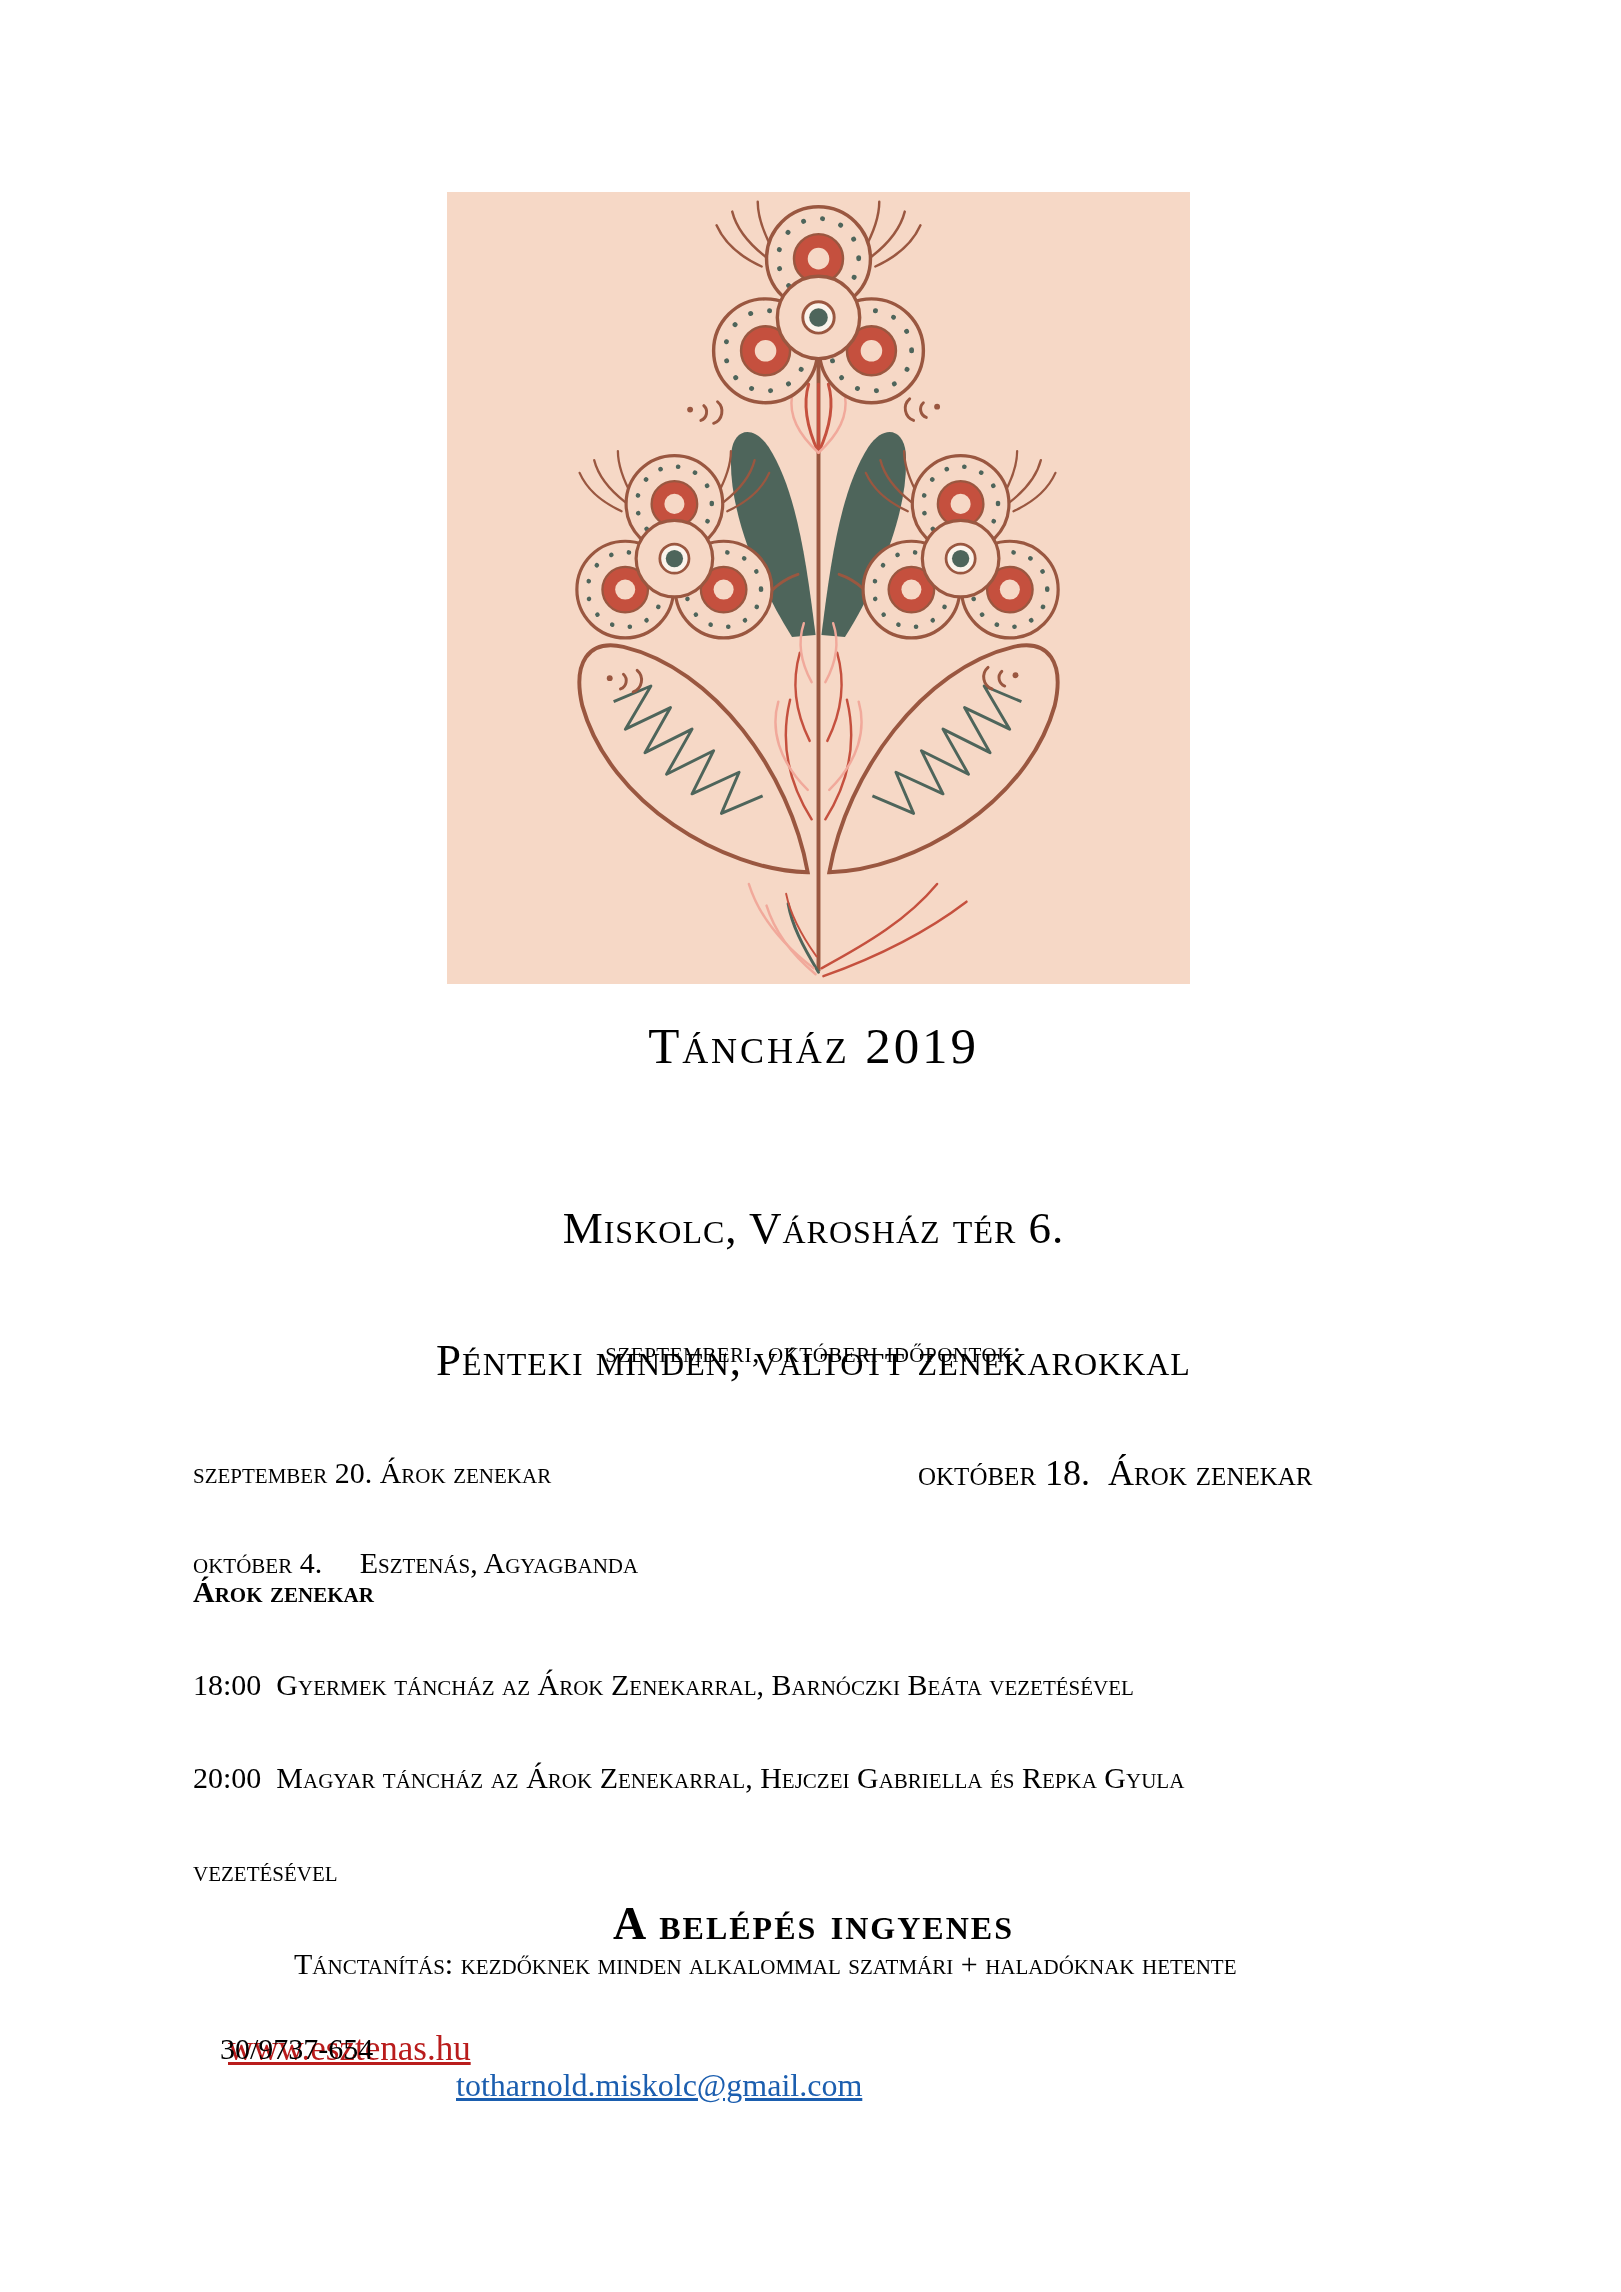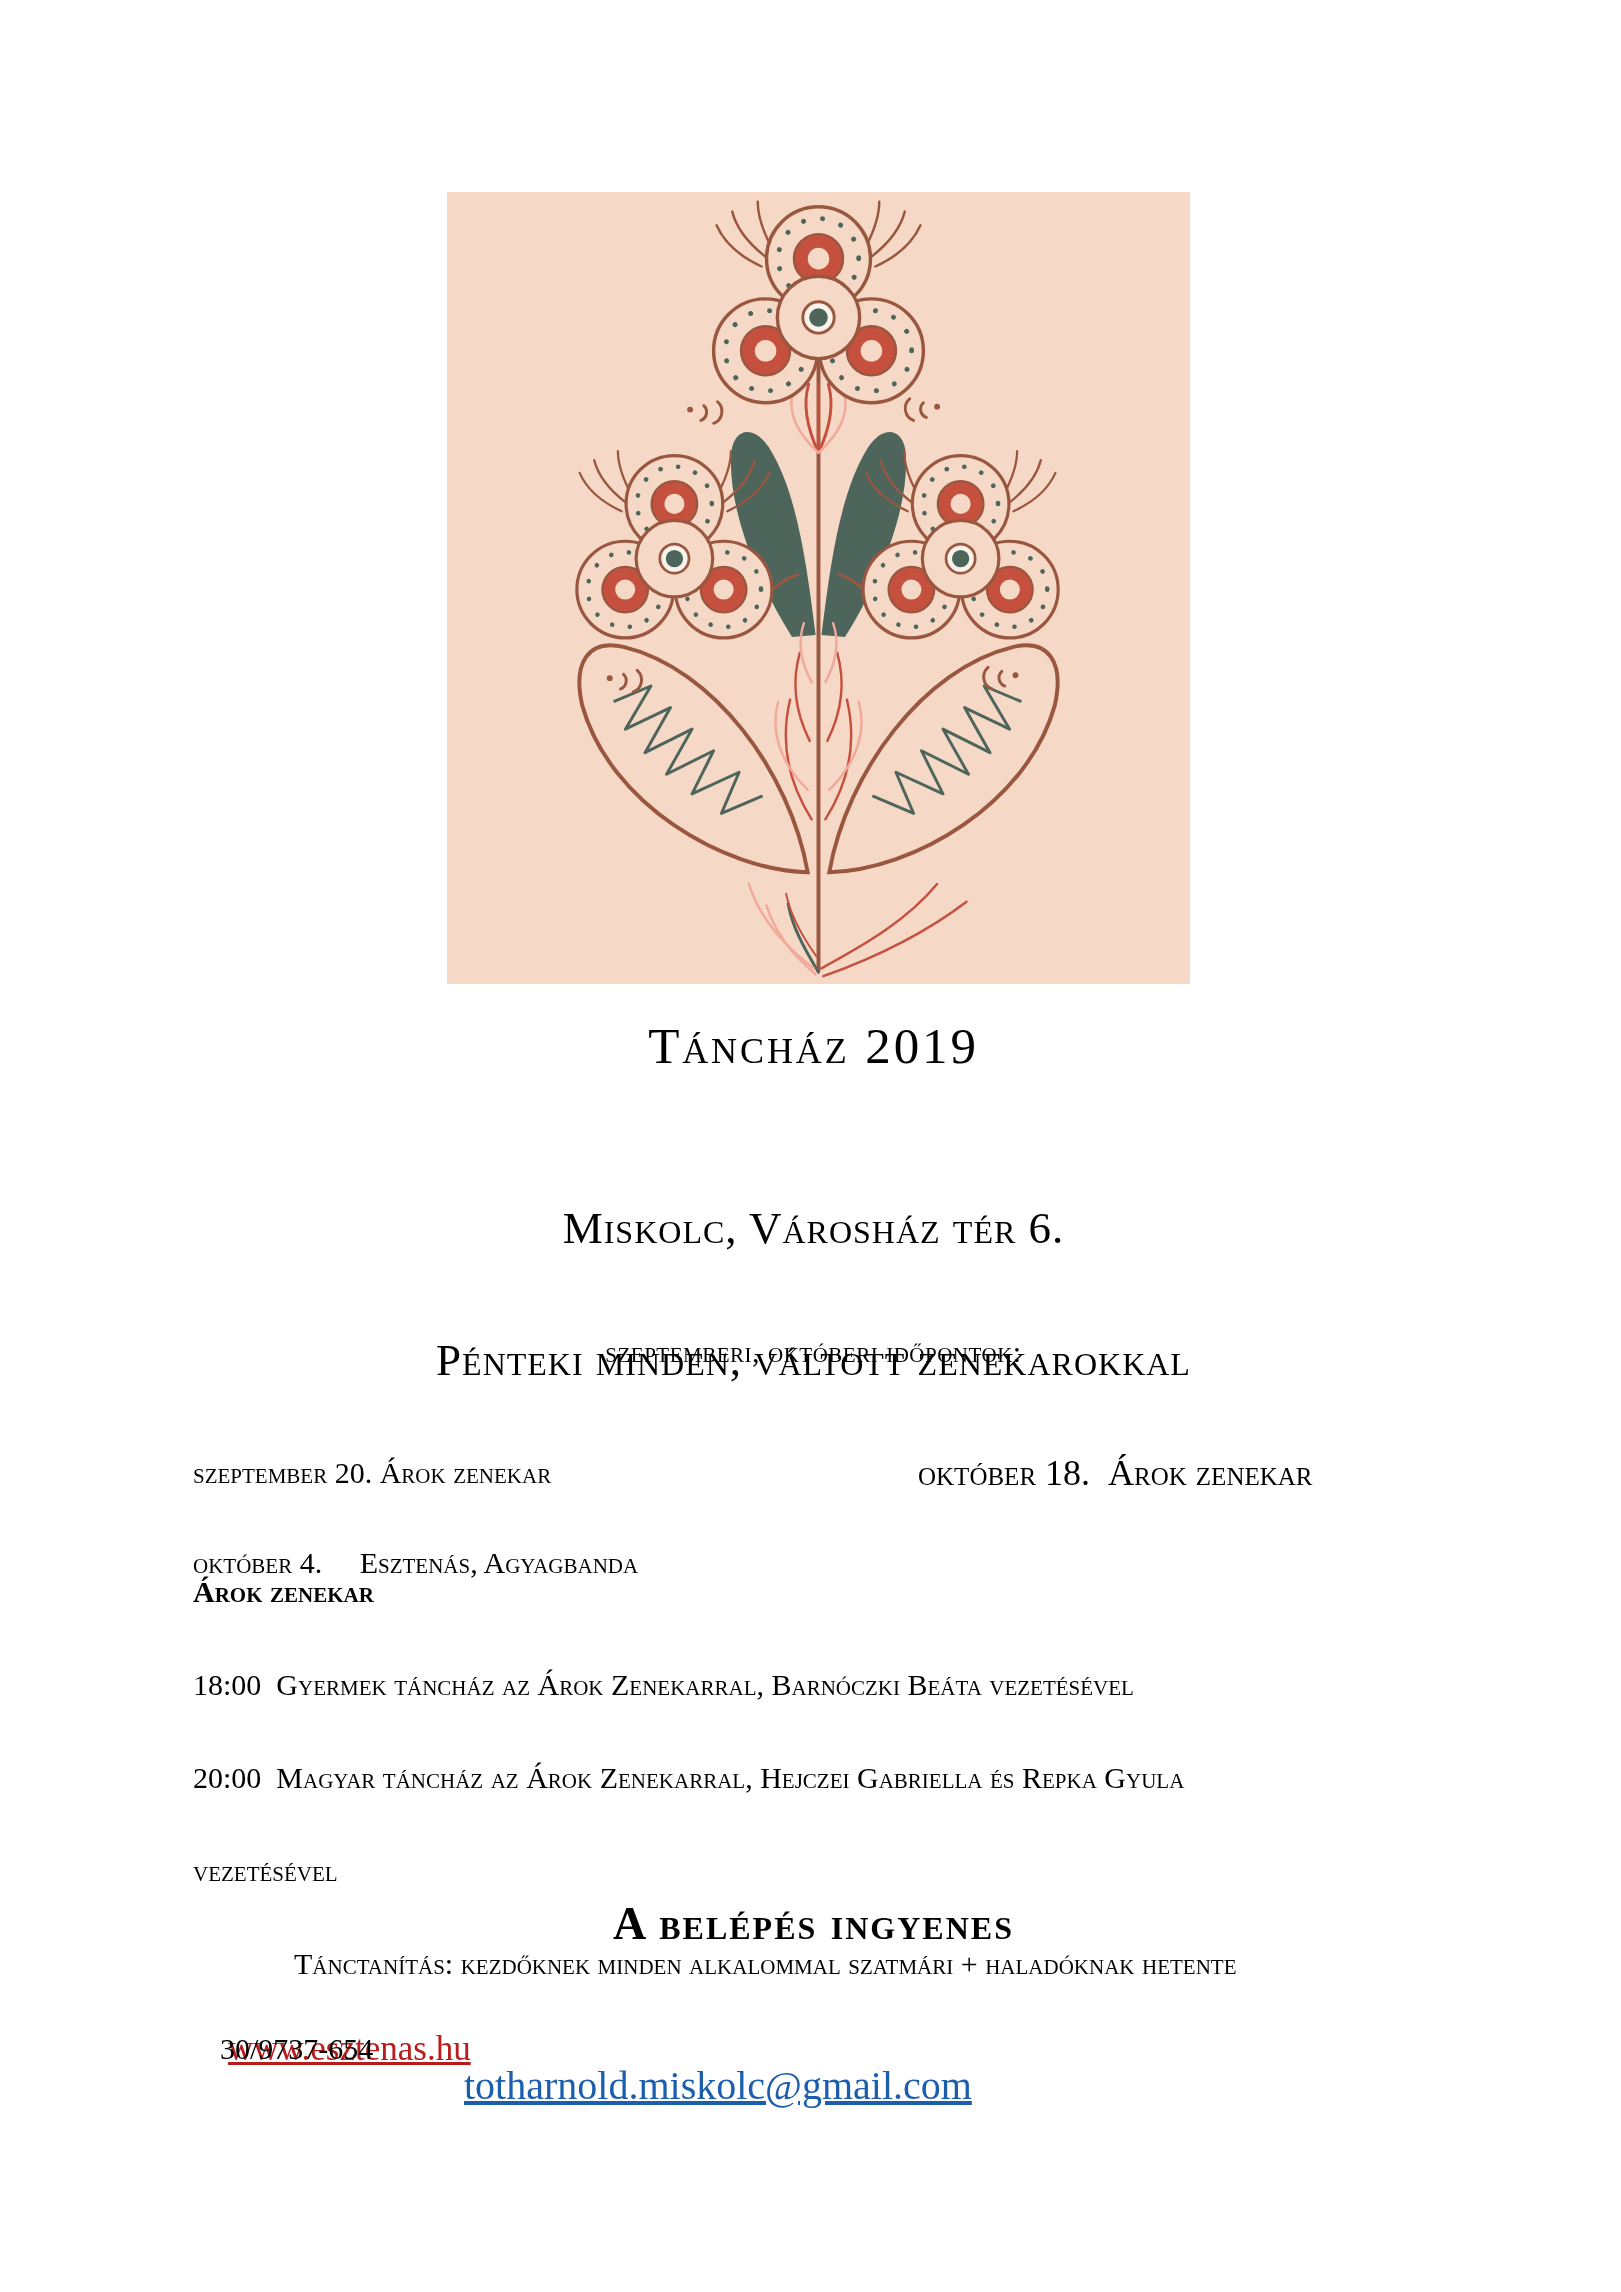--- a/index.html
+++ b/index.html
@@ -16,21 +16,21 @@
   .dates-header { top:1337px; font-size:30px; line-height:30px; letter-spacing:0.5px; }
   .sched-left  { left:193px; top:1398px; font-size:30px; line-height:30px; }
   .sched-right { left:870px; top:1398px; font-size:36px; line-height:30px;margin-left:48px; }
   .section1 { left:193px; top:1514px; font-size:30px; line-height:31px; width:1255px; }
   .section2 { left:193px; top:1732px; font-size:30px; line-height:29px; width:1255px; }
   .section-heading { font-weight:700; }
   .indent { padding-left:101px; }
   .free-entry { top:1893px; font-size:46px; line-height:61px; font-weight:700; letter-spacing:2px; }
   .contact-web { left:193px; top:1993px; font-size:35px; line-height:37px; }
   .contact-phone { left:193px; top:2030px; font-size:30px; line-height:37px;margin-left:27px; }
-  .contact-email { left:424px; top:2030px; font-size:40px; line-height:37px; }
+  .contact-email { left:424px; top:2030px; font-size:32px; line-height:37px; }
   a.doclink { text-decoration:underline; cursor:pointer; }
 </style>
 </head>
 <body>
 
 <div class="page">
 
   <div class="artwork">
     <svg width="743" height="792" viewBox="0 0 758 808" xmlns="http://www.w3.org/2000/svg">
       <defs>

